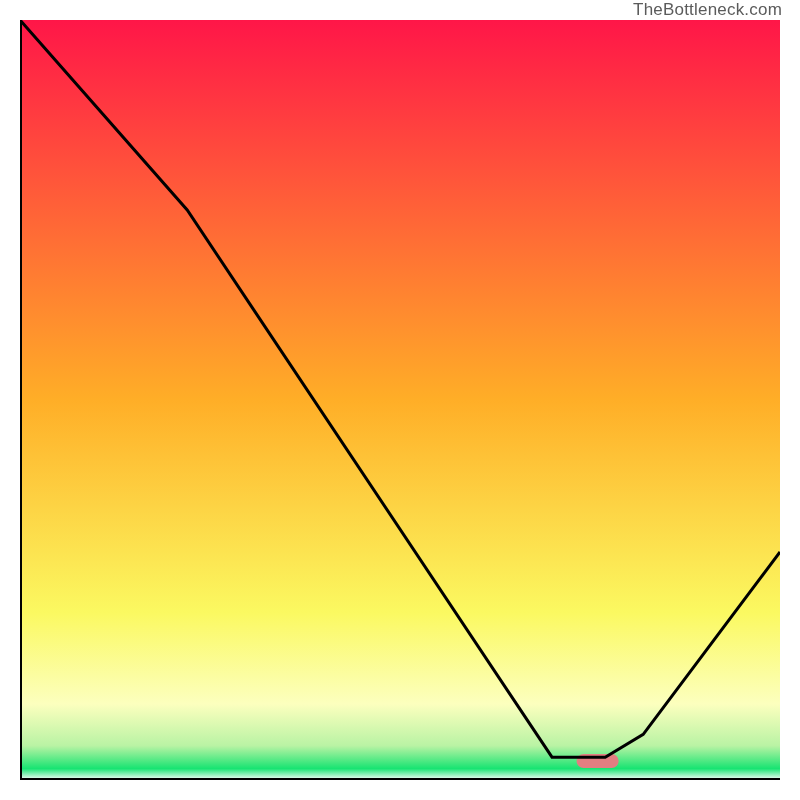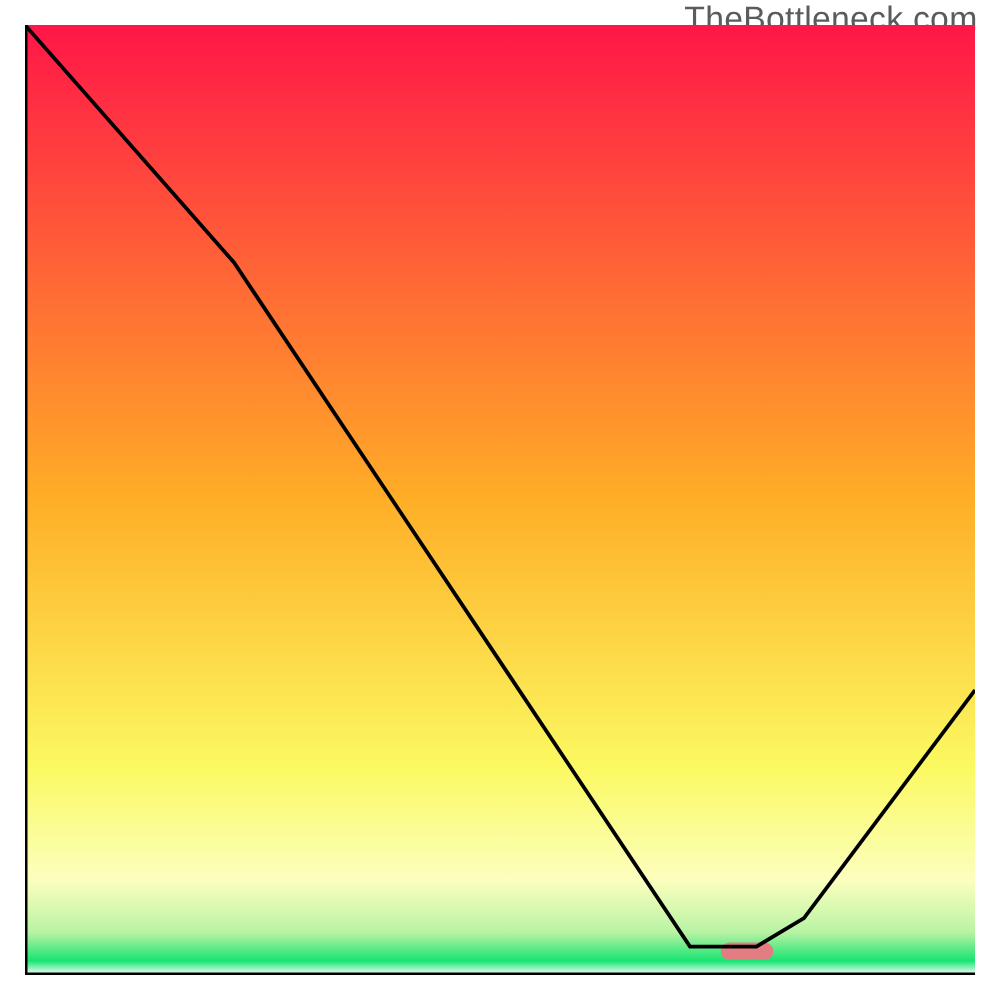--- a/index.html
+++ b/index.html
@@ -8,21 +8,21 @@
     width: 800px;
     height: 800px;
     background: #ffffff;
     font-family: Arial, Helvetica, sans-serif;
     position: relative;
   }
   .watermark {
     position: absolute;
     top: 0px;
     right: 18px;
-    font-size: 27px;
+    font-size: 17px;
     color: #5b5b5b;
     font-weight: 500;
     letter-spacing: 0.2px;
   }
   .plot-area {
     position: absolute;
     left: 20px;
     top: 20px;
     width: 760px;
     height: 760px;

